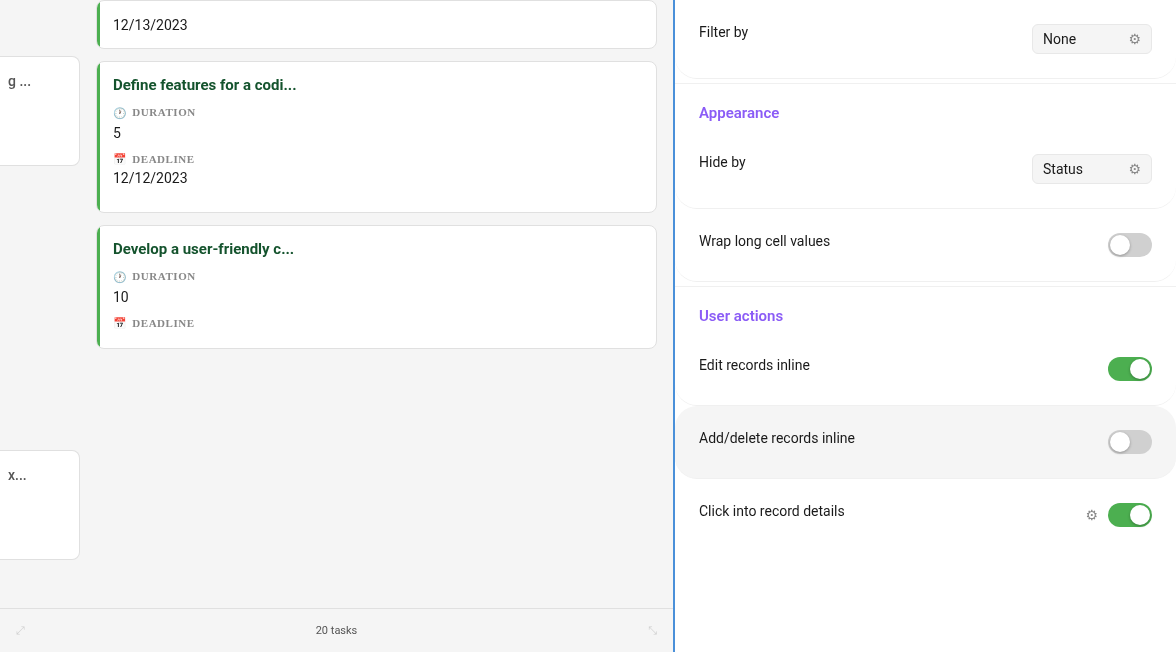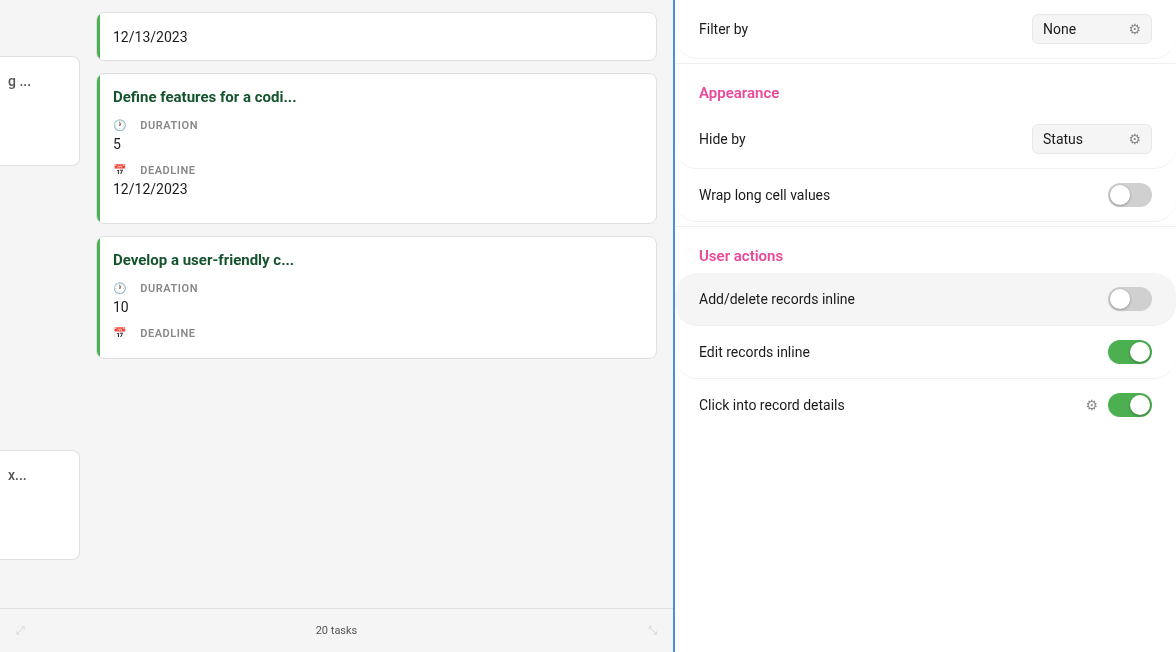--- a/index.html
+++ b/index.html
@@ -44,27 +44,28 @@
 
     .card-title {
       font-size: 15px;
       font-weight: 700;
       color: #14532d;
       margin-bottom: 12px;
     }
 
     .card-field-label {
       display: flex;
-      align-items: flex-end;
-      gap: 13px;
+      align-items: flex-start;
+      gap: 5px;
       font-size: 11px;
       font-weight: 600;
       color: #888;
       letter-spacing: 0.05em;
       margin-bottom: 4px;
+      font-family: Liberation Serif, serif;
     }
 
     .card-field-value {
       font-size: 14px;
       color: #1a1a1a;
       margin-bottom: 12px;
     }
 
     .field-icon {
       font-size: 12px;
@@ -105,40 +106,40 @@
     
     .right-panel {
       flex: 1;
       background: #ffffff;
       padding: 0;
       overflow-y: auto;
     }
 
     .settings-row {
       display: flex;
-      align-items: center;
+      align-items: flex-start;
       justify-content: space-between;
-      padding: 14px 24px;
+      padding: 24px 24px;
       border-bottom: 1px solid #f0f0f0;
       border-radius: 22px;
     }
 
     .settings-row:last-child {
       border-bottom: none;
     }
 
     .settings-label {
       font-size: 14px;
       color: #1a1a1a;
     }
 
     .settings-section-title {
       font-size: 15px;
       font-weight: 600;
-      color: #ec4899;
+      color: #8b5cf6;
       padding: 16px 24px 8px 24px;
     }
 
     .divider {
       height: 1px;
       background: #f0f0f0;
       margin: 4px 0;
     }
 
     
@@ -247,21 +248,21 @@
       color: #555;
       font-weight: 500;
     }
   </style>
 </head>
 <body>
 
 <div class="left-panel">
 
   <div style="padding: 0 16px 0 96px; margin-bottom: 12px; margin-top: 0;">
-    <div class="card" style="margin-top: 12px; border-radius: 8px;">
+    <div class="card" style="margin-top: 0; border-radius: 8px;">
       <span style="font-size:14px; color:#1a1a1a;">12/13/2023</span>
     </div>
   </div>
 
   <div class="left-truncated-col">
     <div style="height: 56px;"></div>
     <div class="trunc-card-stub">
       <span class="trunc-card-stub-text">g ...</span>
     </div>
     <div style="height: 12px;"></div>
@@ -337,30 +338,30 @@
     <div class="toggle off">
       <div class="toggle-knob"></div>
     </div>
   </div>
 
 
   <div class="divider"></div>
 
   <div class="settings-section-title">User actions</div>
 
+  <div class="settings-row">
+    <span class="settings-label">Edit records inline</span>
+    <div class="toggle on">
+      <div class="toggle-knob"></div>
+    </div>
+  </div>
+
   <div class="settings-row hovered">
     <span class="settings-label">Add/delete records inline</span>
     <div class="toggle off">
-      <div class="toggle-knob"></div>
-    </div>
-  </div>
-
-  <div class="settings-row">
-    <span class="settings-label">Edit records inline</span>
-    <div class="toggle on">
       <div class="toggle-knob"></div>
     </div>
   </div>
 
   <div class="settings-row">
     <span class="settings-label">Click into record details</span>
     <div class="row-right">
       <span class="gear-icon">⚙</span>
       <div class="toggle on">
         <div class="toggle-knob"></div>

